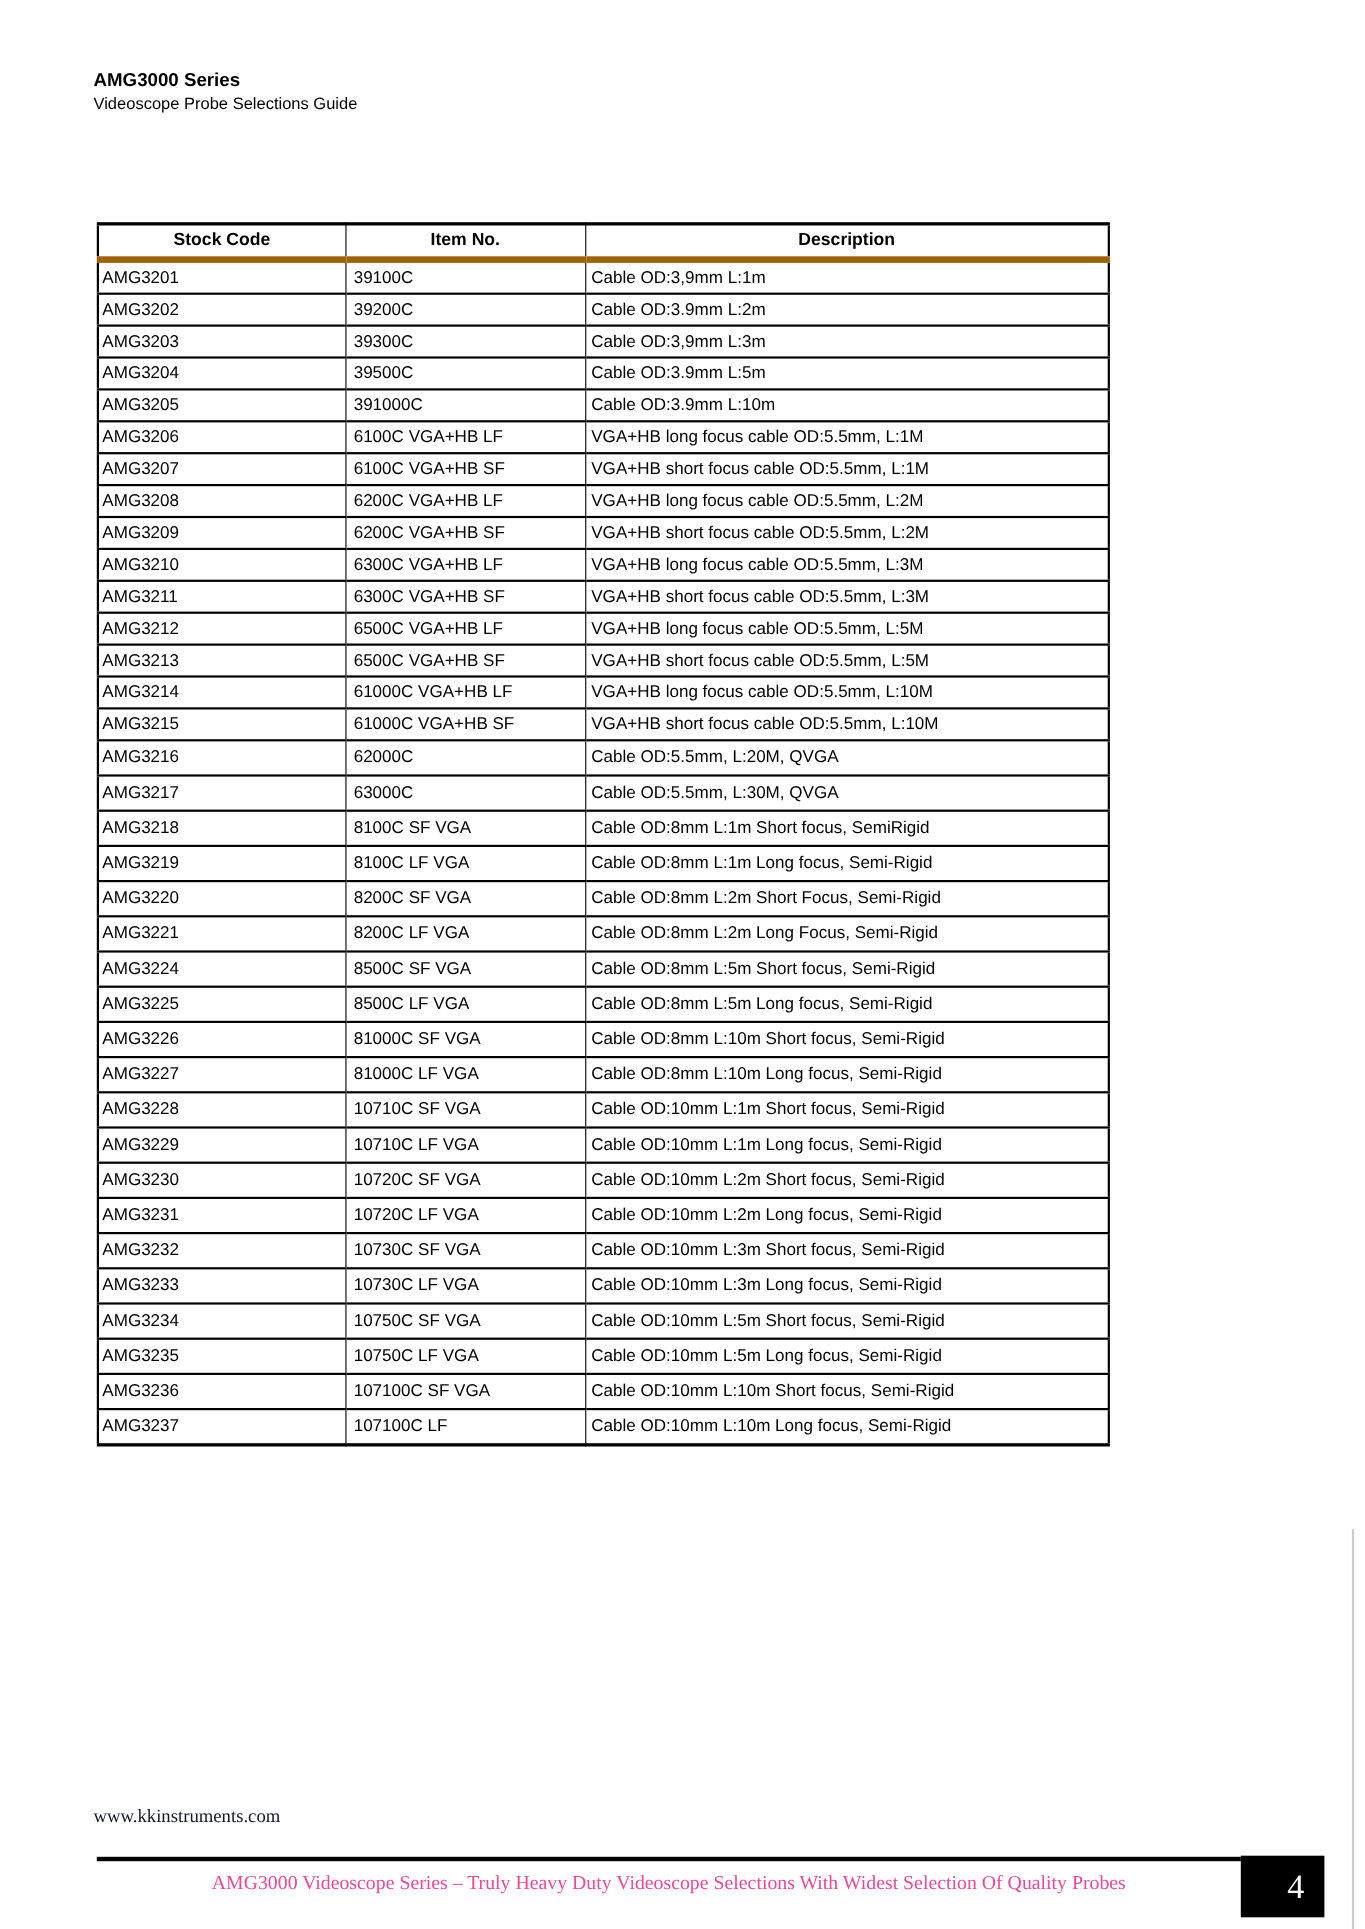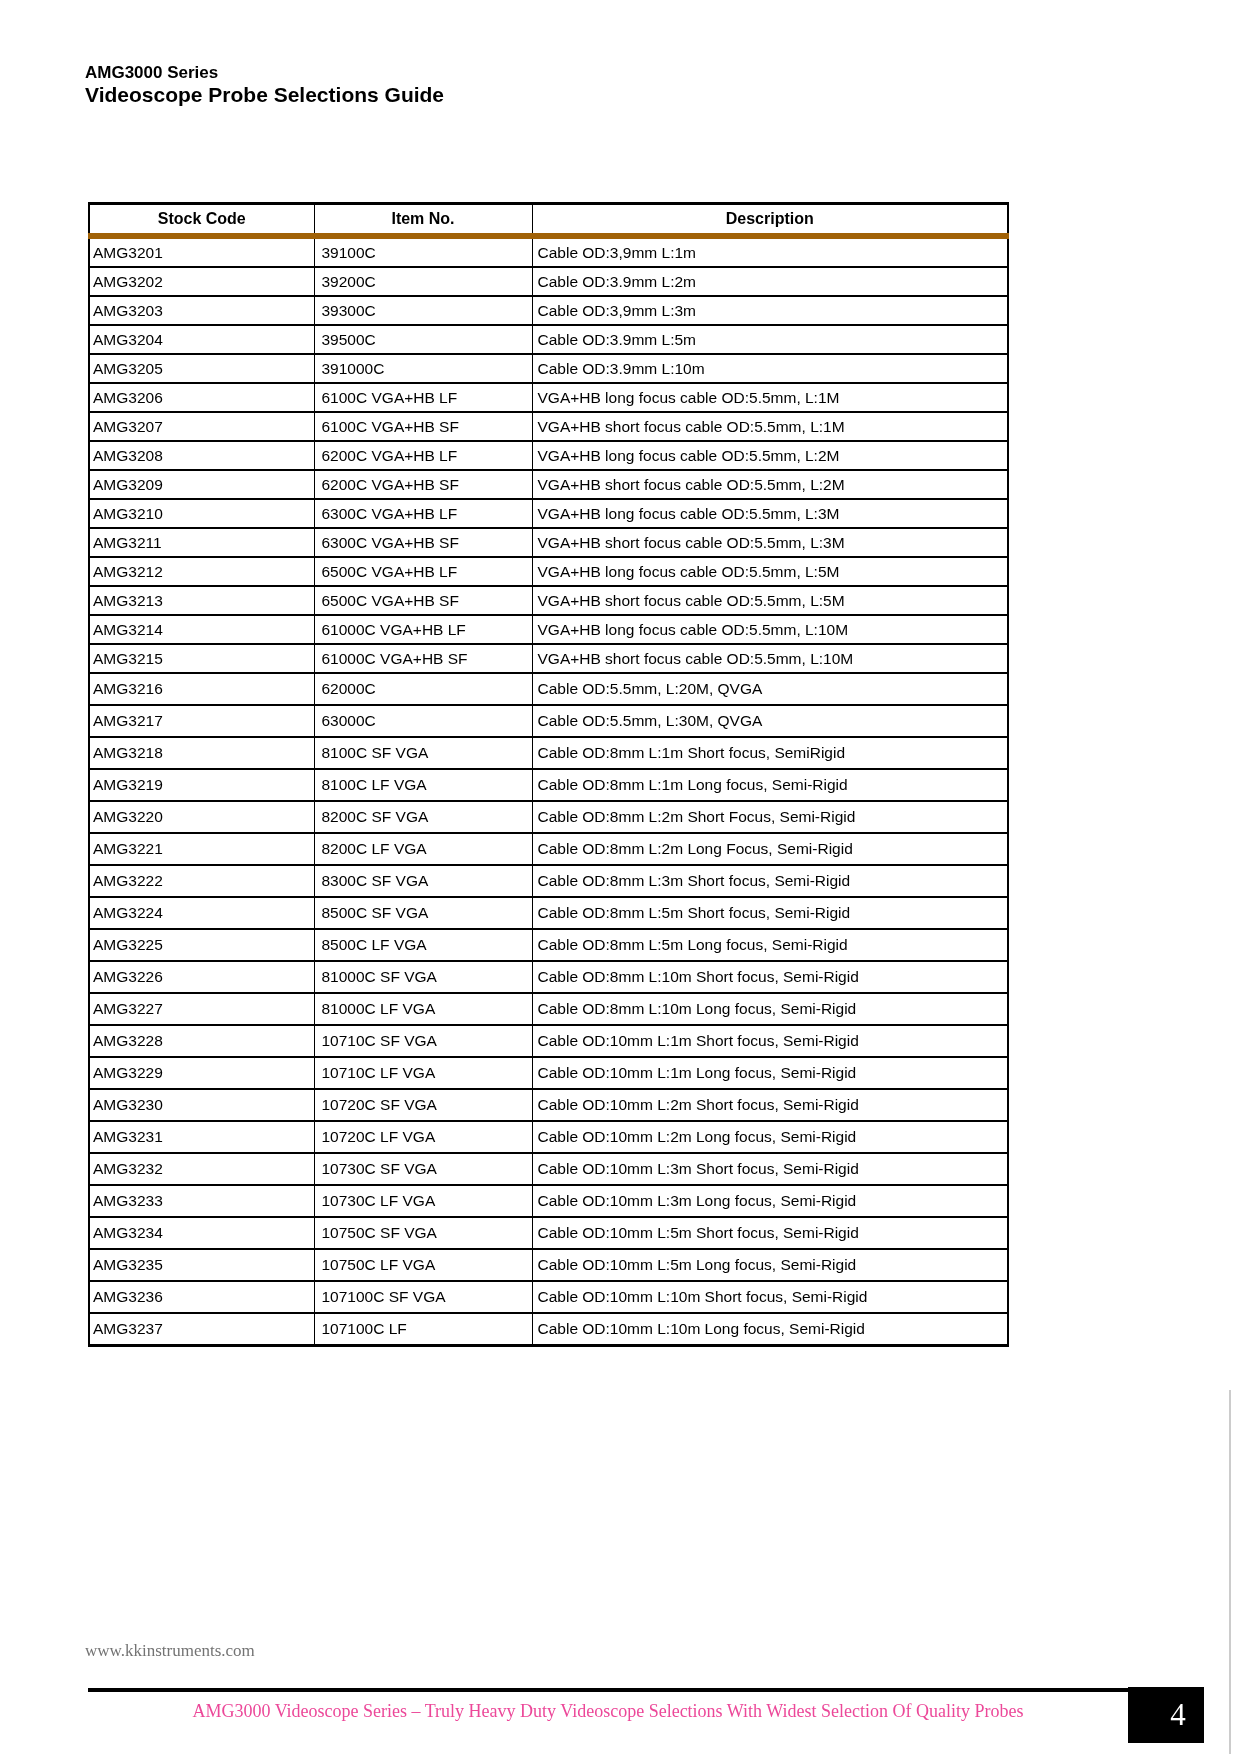--- a/index.html
+++ b/index.html
@@ -10,21 +10,21 @@
     background: #ffffff;
     font-family: "Liberation Sans", sans-serif;
     color: #000000;
     overflow: hidden;
     padding-left: 40px;
   }
 
   
   .doc-header { position: absolute; left: 85px; top: 62px; }
   .doc-title { font-size: 17px; font-weight: bold; line-height: 22px; }
-  .doc-subtitle { font-size: 21px; font-weight: bold; line-height: 22px; }
+  .doc-subtitle { font-size: 15px; font-weight: normal; line-height: 22px; }
 
   
   table.products {
     position: absolute;
     left: 88px;
     top: 202px;
     width: 919px;
     border-collapse: collapse;
     table-layout: fixed;
   }
@@ -58,21 +58,21 @@
   table.products td:nth-child(3) { padding-left: 5px; }
   table.products tr.tall td { height: 30px; }
 
   
   .footer-site {
     position: absolute;
     left: 85px;
     top: 1641px;
     font-family: "Liberation Serif", serif;
     font-size: 17px;
-    color: #737373;
+    color: #0f172a;
   }
   .footer-rule {
     position: absolute;
     left: 88px;
     top: 1688px;
     width: 1040px;
     height: 4px;
     background: #000000;
   }
   .footer-tagline {
@@ -235,25 +235,20 @@
           <td>AMG3220</td>
           <td>8200C SF VGA</td>
           <td>Cable OD:8mm L:2m Short Focus, Semi-Rigid</td>
         </tr>
         <tr class="tall">
           <td>AMG3221</td>
           <td>8200C LF VGA</td>
           <td>Cable OD:8mm L:2m Long Focus, Semi-Rigid</td>
         </tr>
         <tr class="tall">
-          <td>AMG3222</td>
-          <td>8300C SF VGA</td>
-          <td>Cable OD:8mm L:3m Short focus, Semi-Rigid</td>
-        </tr>
-        <tr class="tall">
           <td>AMG3224</td>
           <td>8500C SF VGA</td>
           <td>Cable OD:8mm L:5m Short focus, Semi-Rigid</td>
         </tr>
         <tr class="tall">
           <td>AMG3225</td>
           <td>8500C LF VGA</td>
           <td>Cable OD:8mm L:5m Long focus, Semi-Rigid</td>
         </tr>
         <tr class="tall">

